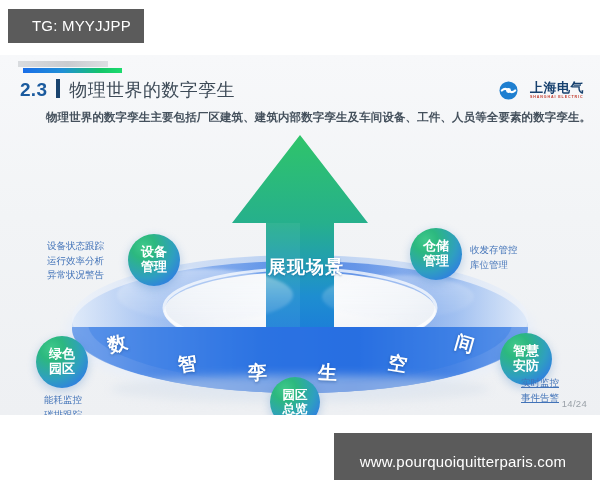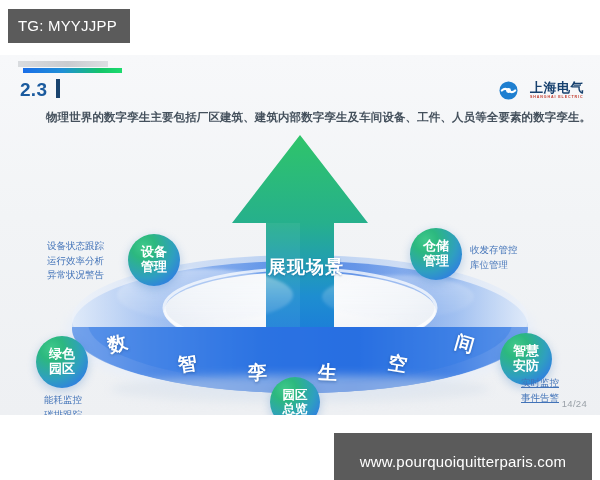--- a/index.html
+++ b/index.html
@@ -17,21 +17,21 @@
 
   
   .tg-badge {
     position: absolute;
     left: 8px;
     top: 9px;
     background: #5b5b5b;
     color: #ffffff;
     font-size: 15px;
     line-height: 1;
-    padding: 9px 13px 10px 10px;
+    padding: 9px 13px 10px 24px;
     letter-spacing: 0.2px;
     z-index: 60;
     white-space: nowrap;
   }
 
   
   .slide {
     position: absolute;
     left: 0;
     top: 55px;
@@ -260,20 +260,21 @@
 <div class="slide">
 
   <div class="accent-wrap">
     <div class="accent-gray"></div>
     <div class="accent-grad"></div>
   </div>
 
   <div class="title-row">
     <span class="title-num">2.3</span>
     <span class="title-sep"></span>
+    <span class="title-sub">物理世界的数字孪生</span>
   </div>
 
   <div class="logo">
     <svg class="logo-mark" viewBox="0 0 40 40">
       <circle cx="20" cy="20" r="19" fill="#1f7fd0"></circle>
       <path d="M20 1 A19 19 0 0 1 20 39 A13 13 0 0 0 20 1 Z" fill="#3ab54a"></path>
       <path d="M6 20 q7 -7 14 0 q7 7 14 0" stroke="#ffffff" stroke-width="4.5" fill="none" stroke-linecap="round"></path>
       <circle cx="20" cy="20" r="5.2" fill="#ffffff"></circle>
     </svg>
     <span class="logo-txt">

